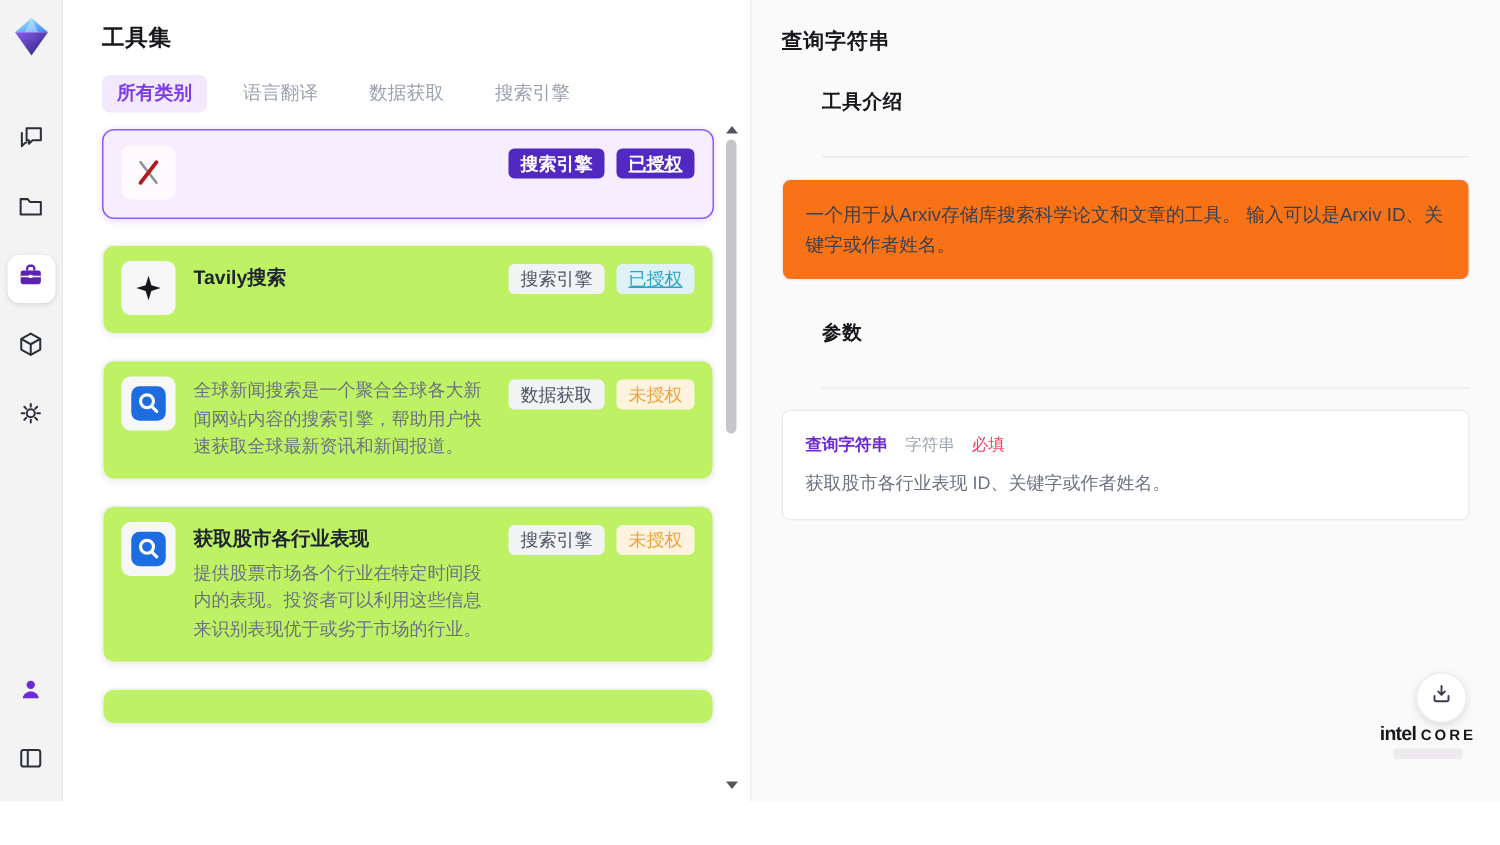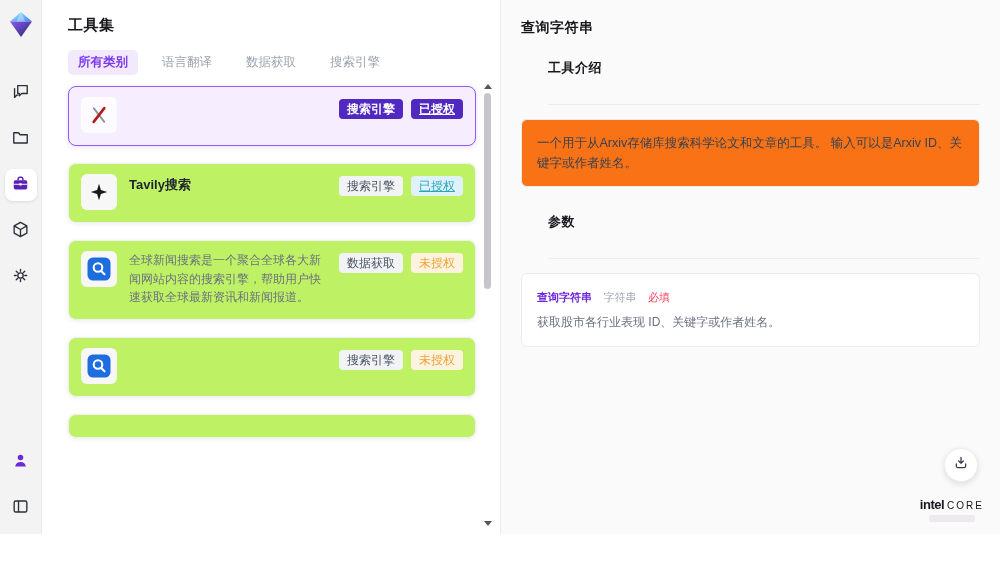--- a/index.html
+++ b/index.html
@@ -59,24 +59,24 @@
   .param-card { background:#fff; border:1px solid #ececef; border-radius:6px; padding:13px 15px 15px; }
   .param-name { font-size:11px; font-weight:700; color:#6d28d9; }
   .param-type { font-size:11px; color:#9ca3af; margin-left:7px; }
   .param-required { font-size:11px; color:#f43f5e; margin-left:7px; }
   .param-desc { font-size:12px; color:#6b7280; margin-top:9px; }
 
   
   .download-fab { position:absolute; right:22px; bottom:52px; width:34px; height:34px; border-radius:50%;
     background:#fff; border:1px solid #eeeef1; box-shadow:0 2px 6px rgba(0,0,0,.12);
     display:flex; align-items:center; justify-content:center; cursor:pointer; }
-  .intel-brand { position:absolute; right:16px; bottom:12px; display:flex; flex-direction:column; align-items:center; }
+  .intel-brand { position:absolute; right:16px; bottom:28px; display:flex; flex-direction:column; align-items:center; }
   .intel-row { display:flex; align-items:baseline; gap:3px; color:#17171c; }
   .intel-word { font-size:13px; font-weight:700; letter-spacing:-.5px; }
-  .core-word { font-size:10px; letter-spacing:2px; font-weight:400; }
+  .core-word { font-size:10px; letter-spacing:2px; font-weight:700; }
   .intel-sub { width:46px; height:7px; border-radius:2px; background:#eceaec; margin-top:3px; }
 </style>
 </head>
 <body>
 
 <div class="app">
 
   <div class="rail">
     <div class="logo">
       <svg width="26" height="28" viewBox="0 0 26 28">
@@ -223,20 +223,24 @@
   </div>
 
   <div class="tool-card">
     <div class="tool-icon">
             <svg width="24" height="24" viewBox="0 0 24 24">
               <rect x="0.5" y="0.5" width="23" height="23" rx="5.5" fill="#1d6ce0"></rect>
               <circle cx="11" cy="10.5" r="4.3" stroke="#ffffff" stroke-width="2.1" fill="none"></circle>
               <path d="M14.1 13.9L17.5 17.3" stroke="#ffffff" stroke-width="2.1" stroke-linecap="round"></path>
             </svg>
           </div>
+    <div class="tool-main">
+      <div class="tool-title">获取股市各行业表现</div>
+      <div class="tool-desc">提供股票市场各个行业在特定时间段内的表现。投资者可以利用这些信息来识别表现优于或劣于市场的行业。</div>
+    </div>
     <div class="tool-badges">
       <span class="badge badge-cat">搜索引擎</span>
       <span class="badge badge-auth unauthorized">未授权</span>
     </div>
   </div>
 
   <div class="tool-card">
     
     
     

